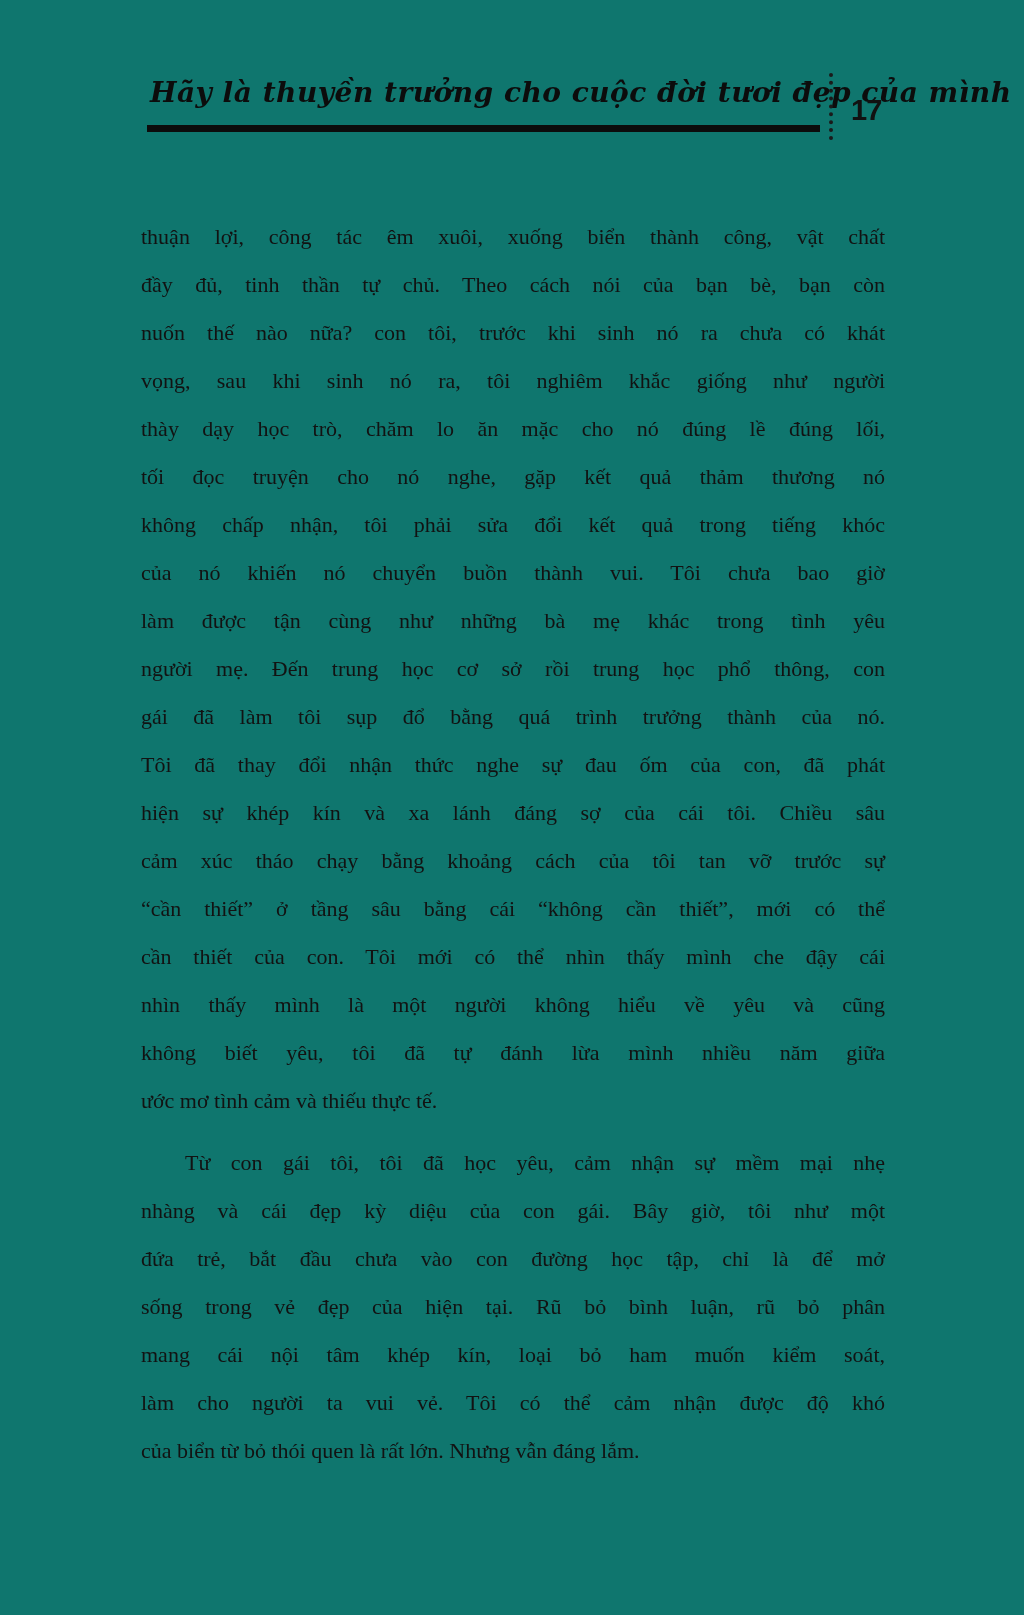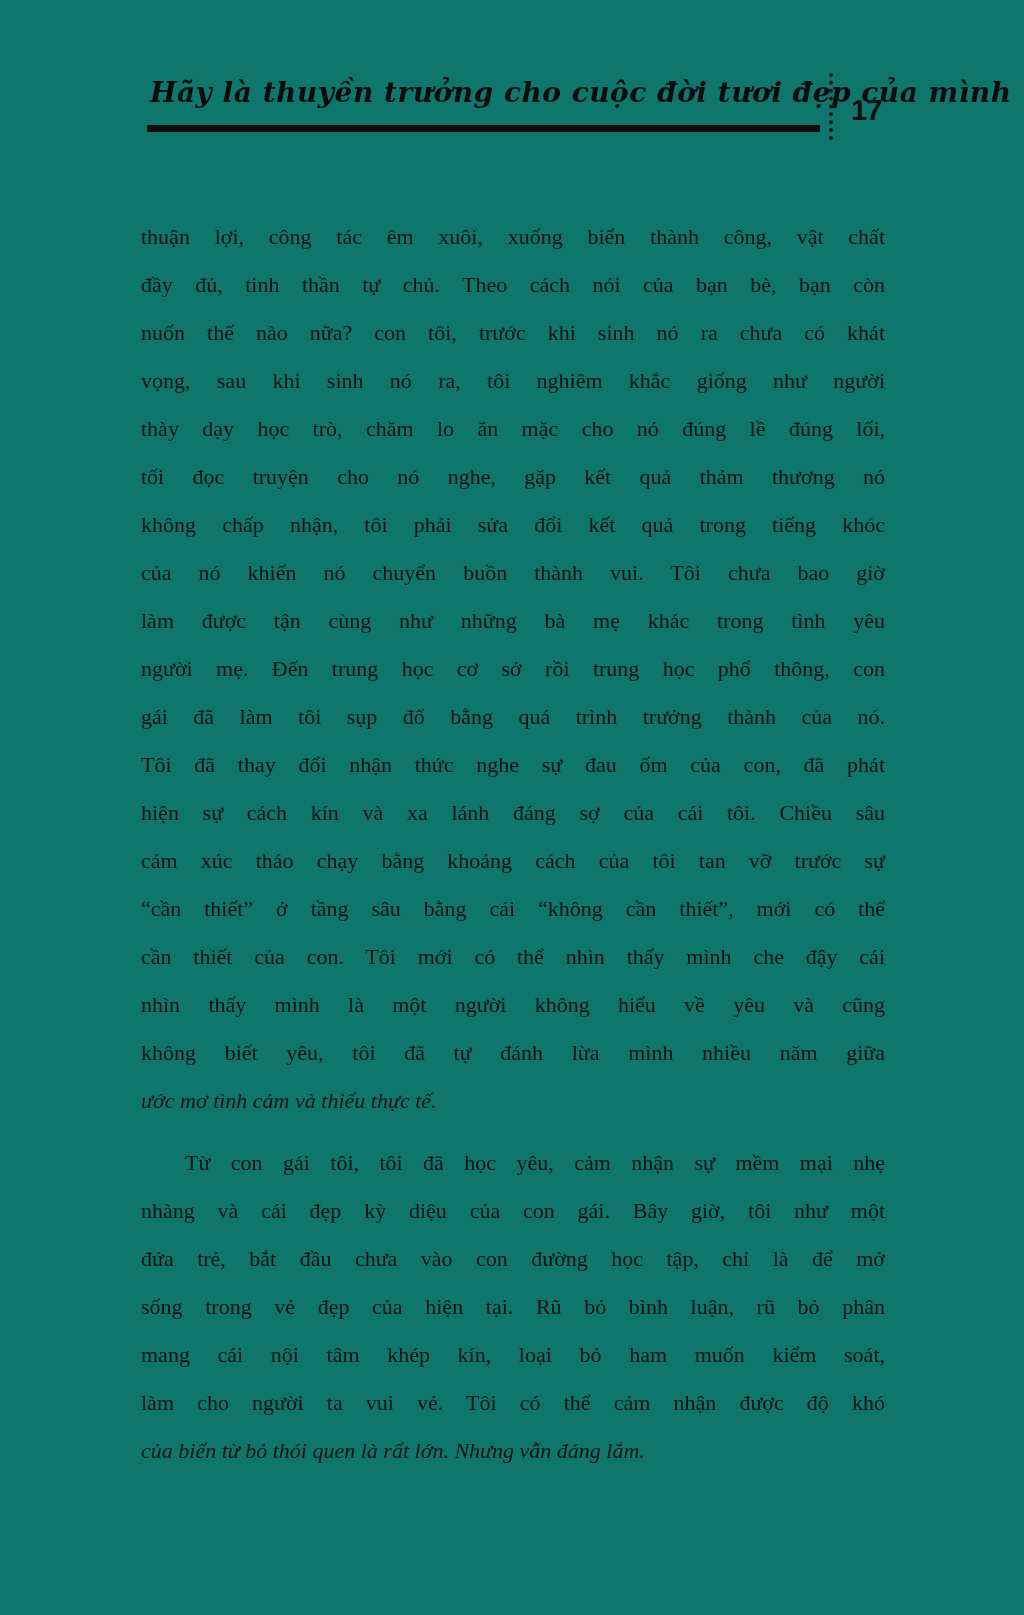--- a/index.html
+++ b/index.html
@@ -71,21 +71,20 @@
   .paragraph { margin: 0 0 14px 0; }
   .paragraph:last-child { margin-bottom: 0; }
   .line {
     line-height: 48px;
     text-align: justify;
     text-align-last: justify;
     text-justify: inter-word;
   }
   .line.last {
     text-align-last: left;
-    font-style: italic;
   }
   .line.indent {
     padding-left: 44px;
   }
 </style>
 </head>
 <body>
 
 <div class="page">
 
@@ -103,21 +102,21 @@
         <div class="line">nuốn thế nào nữa? con tôi, trước khi sinh nó ra chưa có khát</div>
         <div class="line">vọng, sau khi sinh nó ra, tôi nghiêm khắc giống như người</div>
         <div class="line">thày dạy học trò, chăm lo ăn mặc cho nó đúng lề đúng lối,</div>
         <div class="line">tối đọc truyện cho nó nghe, gặp kết quả thảm thương nó</div>
         <div class="line">không chấp nhận, tôi phải sửa đổi kết quả trong tiếng khóc</div>
         <div class="line">của nó khiến nó chuyển buồn thành vui. Tôi chưa bao giờ</div>
         <div class="line">làm được tận cùng như những bà mẹ khác trong tình yêu</div>
         <div class="line">người mẹ. Đến trung học cơ sở rồi trung học phổ thông, con</div>
         <div class="line">gái đã làm tôi sụp đổ bằng quá trình trưởng thành của nó.</div>
         <div class="line">Tôi đã thay đổi nhận thức nghe sự đau ốm của con, đã phát</div>
-        <div class="line">hiện sự cách kín và xa lánh đáng sợ của cái tôi. Chiều sâu</div>
+        <div class="line">hiện sự khép kín và xa lánh đáng sợ của cái tôi. Chiều sâu</div>
         <div class="line">cảm xúc tháo chạy bằng khoảng cách của tôi tan vỡ trước sự</div>
         <div class="line">“cần thiết” ở tầng sâu bằng cái “không cần thiết”, mới có thể</div>
         <div class="line">cần thiết của con. Tôi mới có thể nhìn thấy mình che đậy cái</div>
         <div class="line">nhìn thấy mình là một người không hiểu về yêu và cũng</div>
         <div class="line">không biết yêu, tôi đã tự đánh lừa mình nhiều năm giữa</div>
         <div class="line last">ước mơ tình cảm và thiếu thực tế.</div>
       </div>
     <div class="paragraph">
         <div class="line indent">Từ con gái tôi, tôi đã học yêu, cảm nhận sự mềm mại nhẹ</div>
         <div class="line">nhàng và cái đẹp kỳ diệu của con gái. Bây giờ, tôi như một</div>

